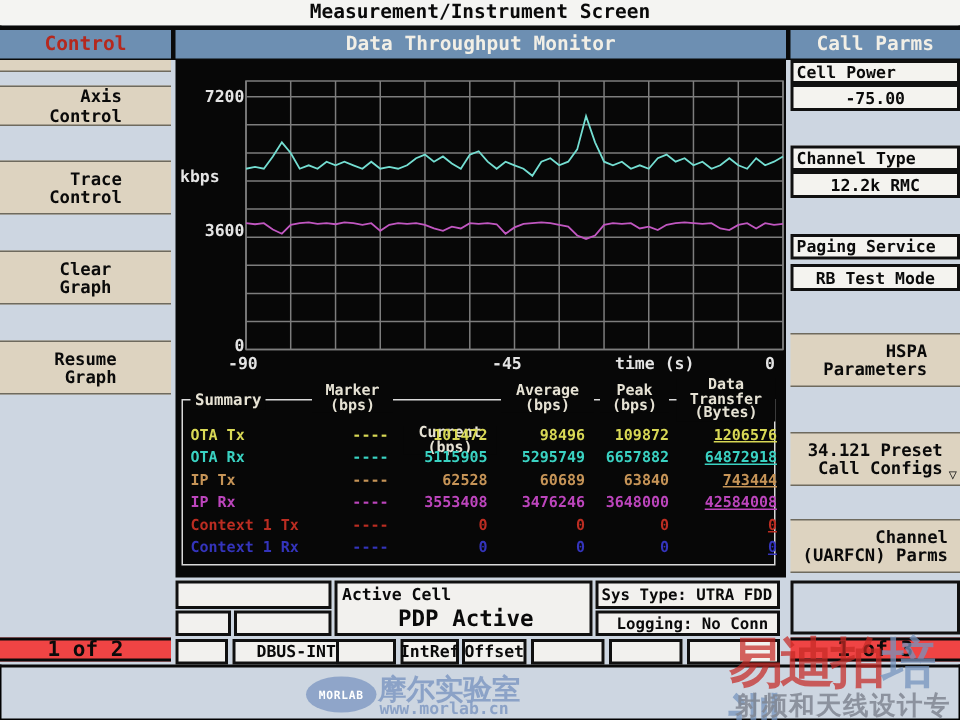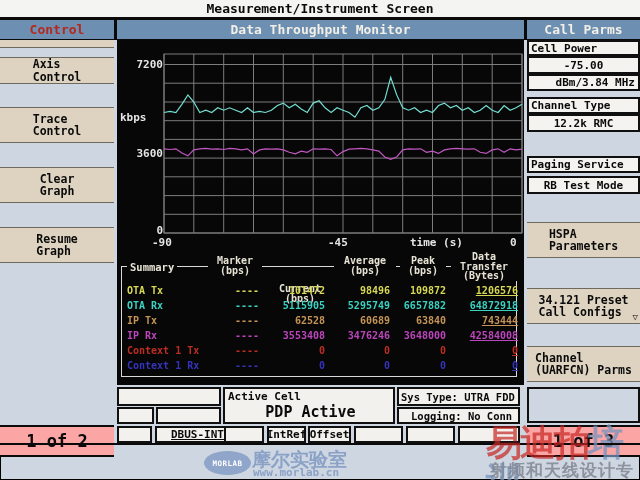--- a/index.html
+++ b/index.html
@@ -19,26 +19,26 @@
   .hdr { position:absolute; top:3px; height:19px; background:#6d8fb2;
     display:flex; align-items:center; justify-content:center;
     font-size:13px; font-weight:bold; color:#f2efe6; }
   .hdr-control { left:0; width:114px; color:#b5281e; }
   .hdr-graph { left:117px; width:407px; }
   .hdr-call { left:527px; width:113px; }
   
   .panel { background:#cdd6e1; }
   .softkey { position:absolute; left:0; width:100%; background:#ddd3c0;
     border-top:1px solid #6e6a5e; border-bottom:1px solid #6e6a5e;
-    display:flex; align-items:center; justify-content:center; text-align:left;
+    display:flex; align-items:center; justify-content:center; text-align:right;
     font-size:11.5px; line-height:12.5px; font-weight:bold; color:#0a0a0a; }
-  .page-cell { position:absolute; left:0; width:100%; height:32px; background:#fca5a5;
+  .page-cell { position:absolute; left:0; width:100%; height:16px; background:#ef4444;
     border-top:2px solid #0a0a0a; border-bottom:2px solid #0a0a0a;
     display:flex; align-items:center; justify-content:center;
-    font-size:17px; font-weight:bold; color:#0a0a0a; }
+    font-size:14px; font-weight:bold; color:#0a0a0a; }
   .field { position:absolute; left:0; width:113px; background:#f4f3ef;
     border:2px solid #101010; font-size:11px; font-weight:bold; color:#0a0a0a;
     display:flex; align-items:center; }
   .field.lab { justify-content:flex-start; padding-left:2px; }
   .field.val { justify-content:center; }
   .field.unit { justify-content:flex-end; padding-right:3px; }
   
   .graph-area { left:117px; top:40px; width:407px; height:345px; background:#070707; }
   .gl { position:absolute; color:#e4e4e4; font-size:11px; font-weight:bold; line-height:12px; }
   
@@ -213,33 +213,32 @@
     <div class="sbox" style="left:0;top:2px;width:104px;height:19px;"></div>
     <div class="sbox" style="left:106px;top:2px;width:172px;height:37px;flex-direction:column;align-items:flex-start;justify-content:flex-start;padding:1px 0 0 3px;">
       <div style="font-size:11px;">Active Cell</div>
       <div style="font-size:15px;width:100%;text-align:center;">PDP Active</div>
     </div>
     <div class="sbox left" style="left:280px;top:2px;width:123px;height:19px;font-size:10.5px;">Sys Type: UTRA FDD</div>
     <div class="sbox" style="left:0;top:22px;width:37px;height:17px;"></div>
     <div class="sbox" style="left:39px;top:22px;width:65px;height:17px;"></div>
     <div class="sbox left" style="left:280px;top:22px;width:123px;height:17px;font-size:10.5px;padding-left:12px;">Logging: No Conn</div>
     <div class="sbox" style="left:0;top:41px;width:35px;height:17px;"></div>
-    <div class="sbox" style="left:38px;top:41px;width:85px;height:17px;text-decoration:underline;">DBUS-INT</div>
+    <div class="sbox" style="left:38px;top:41px;width:85px;height:17px;">DBUS-INT</div>
     <div class="sbox" style="left:107px;top:41px;width:40px;height:17px;"></div>
     <div class="sbox" style="left:150px;top:41px;width:39px;height:17px;">IntRef</div>
     <div class="sbox" style="left:191px;top:41px;width:43px;height:17px;">Offset</div>
     <div class="sbox" style="left:237px;top:41px;width:49px;height:17px;"></div>
     <div class="sbox" style="left:289px;top:41px;width:49px;height:17px;"></div>
     <div class="sbox" style="left:341px;top:41px;width:62px;height:17px;"></div>
   </div>
 
   <div class="abs panel" style="left:527px;top:40px;width:113px;height:403px;">
     <div class="field lab" style="top:0;height:16px;">Cell Power</div>
     <div class="field val" style="top:16px;height:18px;">-75.00</div>
-    <div class="field unit" style="top:34px;height:17px;">dBm/3.84 MHz</div>
     <div class="field lab" style="top:57px;height:17px;">Channel Type</div>
     <div class="field val" style="top:74px;height:18px;">12.2k RMC</div>
     <div class="field lab" style="top:116px;height:17px;">Paging Service</div>
     <div class="field val" style="top:136px;height:18px;">RB Test Mode</div>
     <div class="softkey ml" style="top:182px;height:36px;">HSPA
 Parameters</div>
     <div class="softkey ml" style="top:248px;height:36px;">
       <span class="ml">34.121 Preset
 Call Configs</span>
       <span class="abs" style="right:2px;bottom:0;font-size:9px;">▽</span>

